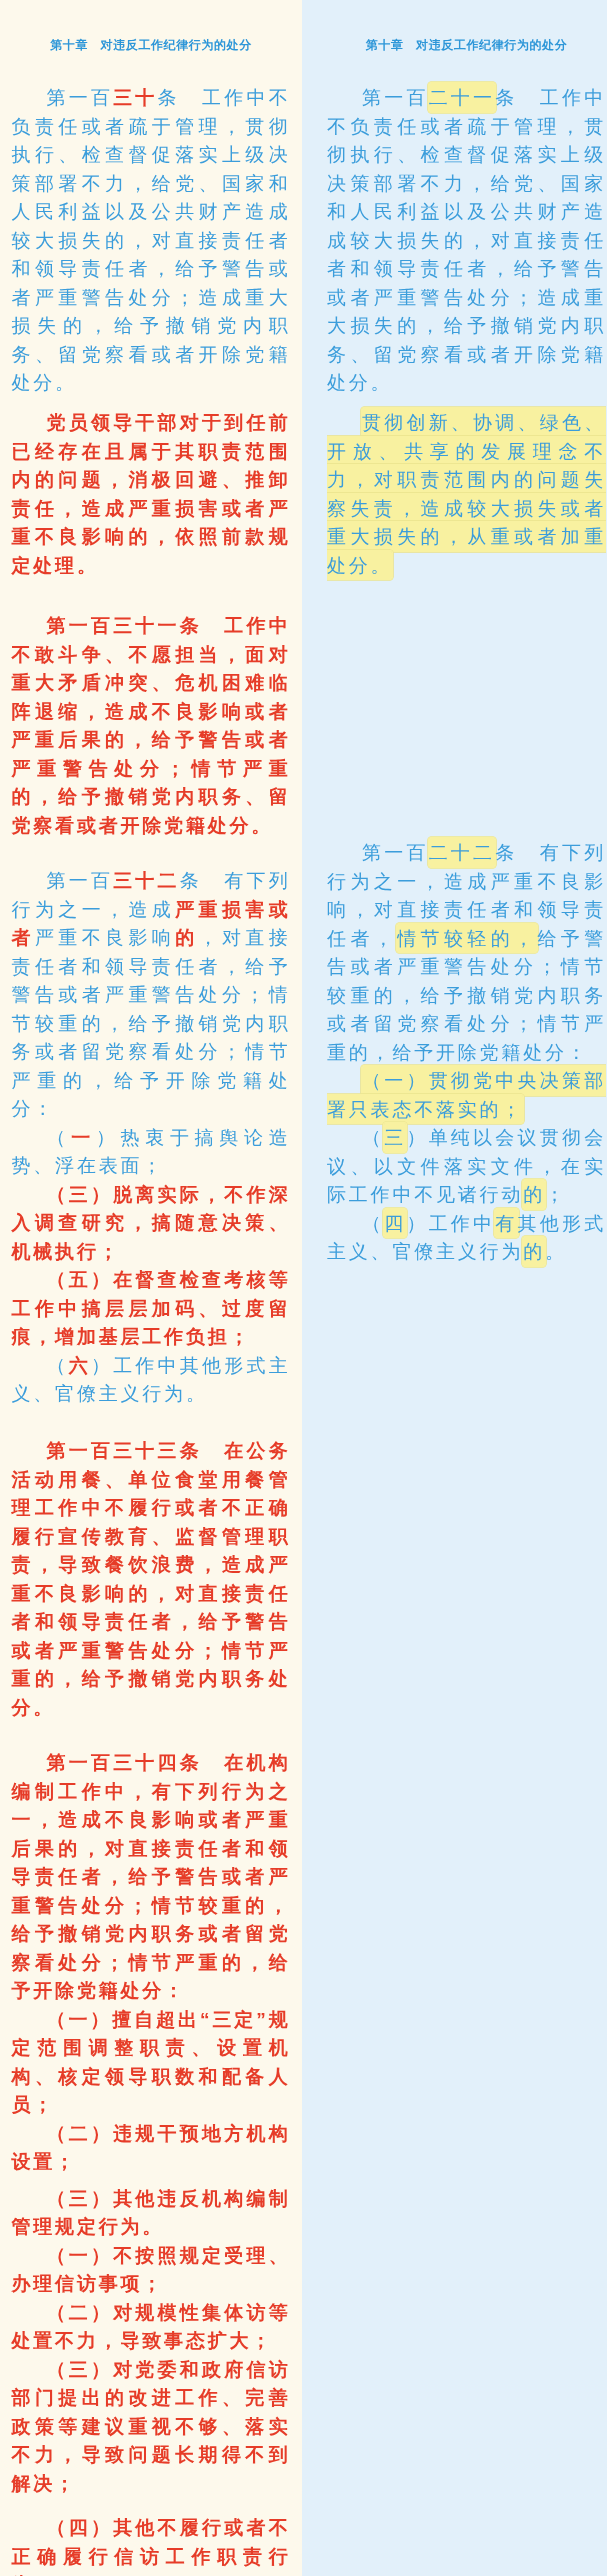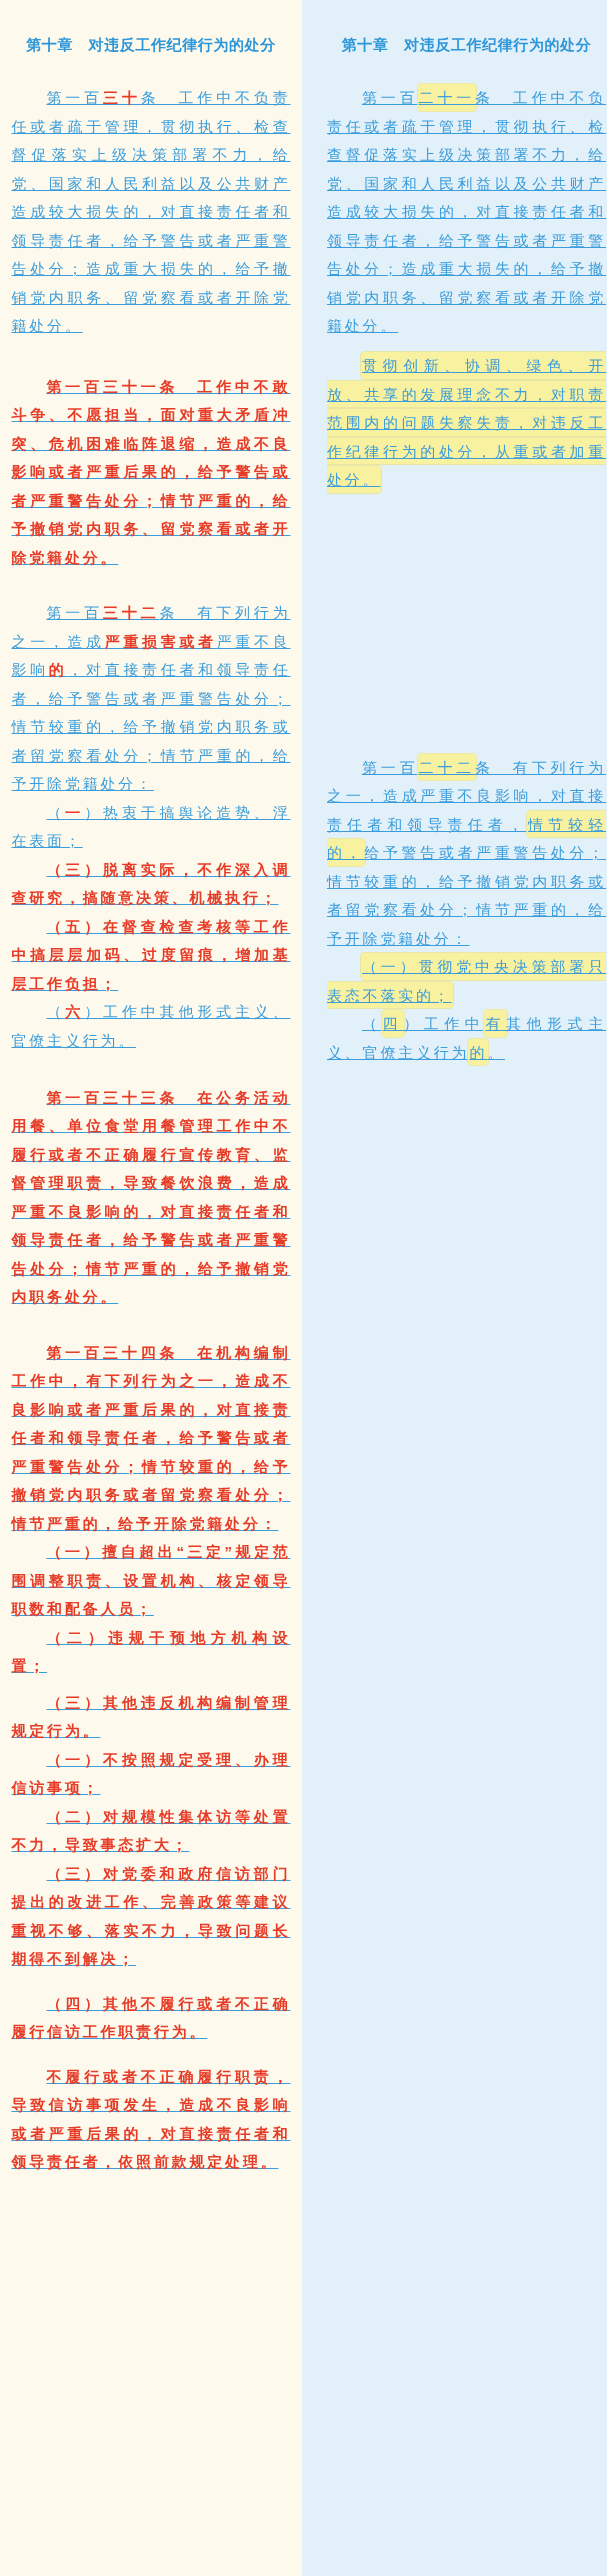--- a/index.html
+++ b/index.html
@@ -17,47 +17,47 @@
   .page{
     width:607px;height:2576px;display:flex;overflow:hidden;
   }
   .col{height:2576px;padding-top:33px;padding-bottom:18px;}
   .col-left{width:302px;background:var(--left-bg);}
   .col-right{width:305px;background:var(--right-bg);}
   .content{width:279px;}
   .col-left .content{margin-left:11.5px;}
   .col-right .content{margin-left:25px;}
   .col-heading{
-    font-size:15px;font-weight:bold;color:var(--blue-bold);
+    font-size:12px;font-weight:bold;color:var(--blue-bold);
     text-align:center;line-height:24px;letter-spacing:0.6px;
     white-space:nowrap;
   }
   .para{
-    font-size:15px;line-height:28.5px;color:var(--blue);
+    font-size:19px;line-height:28.5px;color:var(--blue);
     letter-spacing:2.8px;text-indent:35px;text-align:justify;
     line-break:strict;
-    text-decoration:underline;
   }
   .seg-red{color:var(--red);font-weight:bold;}
   .seg-hl{
     background:var(--yellow);
     border-radius:2.4px;
     padding:3.6px 0;
     box-shadow:0 0 0 1.2px var(--yellow), 0 0 0 1.8px var(--yellow-edge);
   }
 </style>
 </head>
 <body>
 
 <div class="page">
   <div class="col col-left">
     <div class="content">
       <div class="col-heading">第十章　对违反工作纪律行为的处分</div>
       <div>
           <div class="para" style="margin-top: 27px;"><span>第一百</span><span class="seg-red">三十</span><span>条　工作中不负责任或者疏于管理，贯彻执行、检查督促落实上级决策部署不力，给党、国家和人民利益以及公共财产造成较大损失的，对直接责任者和领导责任者，给予警告或者严重警告处分；造成重大损失的，给予撤销党内职务、留党察看或者开除党籍处分。</span></div>
+          <div class="para" style="margin-top: 11.5px;"><span class="seg-red">党员领导干部对于到任前已经存在且属于其职责范围内的问题，消极回避、推卸责任，造成严重损害或者严重不良影响的，依照前款规定处理。</span></div>
           <div class="para" style="margin-top: 32px;"><span class="seg-red">第一百三十一条　工作中不敢斗争、不愿担当，面对重大矛盾冲突、危机困难临阵退缩，造成不良影响或者严重后果的，给予警告或者严重警告处分；情节严重的，给予撤销党内职务、留党察看或者开除党籍处分。</span></div>
           <div class="para" style="margin-top: 27px;"><span>第一百</span><span class="seg-red">三十二</span><span>条　有下列行为之一，造成</span><span class="seg-red">严重损害或者</span><span>严重不良影响</span><span class="seg-red">的</span><span>，对直接责任者和领导责任者，给予警告或者严重警告处分；情节较重的，给予撤销党内职务或者留党察看处分；情节严重的，给予开除党籍处分：</span></div>
           <div class="para" style="margin-top: 0px;"><span>（</span><span class="seg-red">一</span><span>）热衷于搞舆论造势、浮在表面；</span></div>
           <div class="para" style="margin-top: 0px;"><span class="seg-red">（三）脱离实际，不作深入调查研究，搞随意决策、机械执行；</span></div>
           <div class="para" style="margin-top: 0px;"><span class="seg-red">（五）在督查检查考核等工作中搞层层加码、过度留痕，增加基层工作负担；</span></div>
           <div class="para" style="margin-top: 0px;"><span>（</span><span class="seg-red">六</span><span>）工作中其他形式主义、官僚主义行为。</span></div>
           <div class="para" style="margin-top: 28.5px;"><span class="seg-red">第一百三十三条　在公务活动用餐、单位食堂用餐管理工作中不履行或者不正确履行宣传教育、监督管理职责，导致餐饮浪费，造成严重不良影响的，对直接责任者和领导责任者，给予警告或者严重警告处分；情节严重的，给予撤销党内职务处分。</span></div>
           <div class="para" style="margin-top: 27px;"><span class="seg-red">第一百三十四条　在机构编制工作中，有下列行为之一，造成不良影响或者严重后果的，对直接责任者和领导责任者，给予警告或者严重警告处分；情节较重的，给予撤销党内职务或者留党察看处分；情节严重的，给予开除党籍处分：</span></div>
           <div class="para" style="margin-top: 0px;"><span class="seg-red">（一）擅自超出“三定”规定范围调整职责、设置机构、核定领导职数和配备人员；</span></div>
           <div class="para" style="margin-top: 0px;"><span class="seg-red">（二）违规干预地方机构设置；</span></div>
@@ -68,21 +68,22 @@
           <div class="para" style="margin-top: 16px;"><span class="seg-red">（四）其他不履行或者不正确履行信访工作职责行为。</span></div>
           <div class="para" style="margin-top: 16px;"><span class="seg-red">不履行或者不正确履行职责，导致信访事项发生，造成不良影响或者严重后果的，对直接责任者和领导责任者，依照前款规定处理。</span></div>
         </div>
     </div>
   </div>
   <div class="col col-right">
     <div class="content">
       <div class="col-heading">第十章　对违反工作纪律行为的处分</div>
       <div>
           <div class="para" style="margin-top: 27px;"><span>第一百</span><span class="seg-hl">二十一</span><span>条　工作中不负责任或者疏于管理，贯彻执行、检查督促落实上级决策部署不力，给党、国家和人民利益以及公共财产造成较大损失的，对直接责任者和领导责任者，给予警告或者严重警告处分；造成重大损失的，给予撤销党内职务、留党察看或者开除党籍处分。</span></div>
-          <div class="para" style="margin-top: 11.5px;"><span class="seg-hl">贯彻创新、协调、绿色、开放、共享的发展理念不力，对职责范围内的问题失察失责，对违反工作纪律行为的处分，从重或者加重处分。</span></div>
+          <div class="para" style="margin-top: 11.5px;"><span class="seg-hl">贯彻创新、协调、绿色、开放、共享的发展理念不力，对职责范围内的问题失察失责，造成较大损失或者重大损失的，从重或者加重处分。</span></div>
           <div class="para" style="margin-top: 259px;"><span>第一百</span><span class="seg-hl">二十二</span><span>条　有下列行为之一，造成严重不良影响，对直接责任者和领导责任者，</span><span class="seg-hl">情节较轻的，</span><span>给予警告或者严重警告处分；情节较重的，给予撤销党内职务或者留党察看处分；情节严重的，给予开除党籍处分：</span></div>
           <div class="para" style="margin-top: 0px;"><span class="seg-hl">（一）贯彻党中央决策部署只表态不落实的；</span></div>
+          <div class="para" style="margin-top: 0px;"><span>（</span><span class="seg-hl">三</span><span>）单纯以会议贯彻会议、以文件落实文件，在实际工作中不见诸行动</span><span class="seg-hl">的</span><span>；</span></div>
           <div class="para" style="margin-top: 0px;"><span>（</span><span class="seg-hl">四</span><span>）工作中</span><span class="seg-hl">有</span><span>其他形式主义、官僚主义行为</span><span class="seg-hl">的</span><span>。</span></div>
         </div>
     </div>
   </div>
 </div>
 
 
 </body></html>

